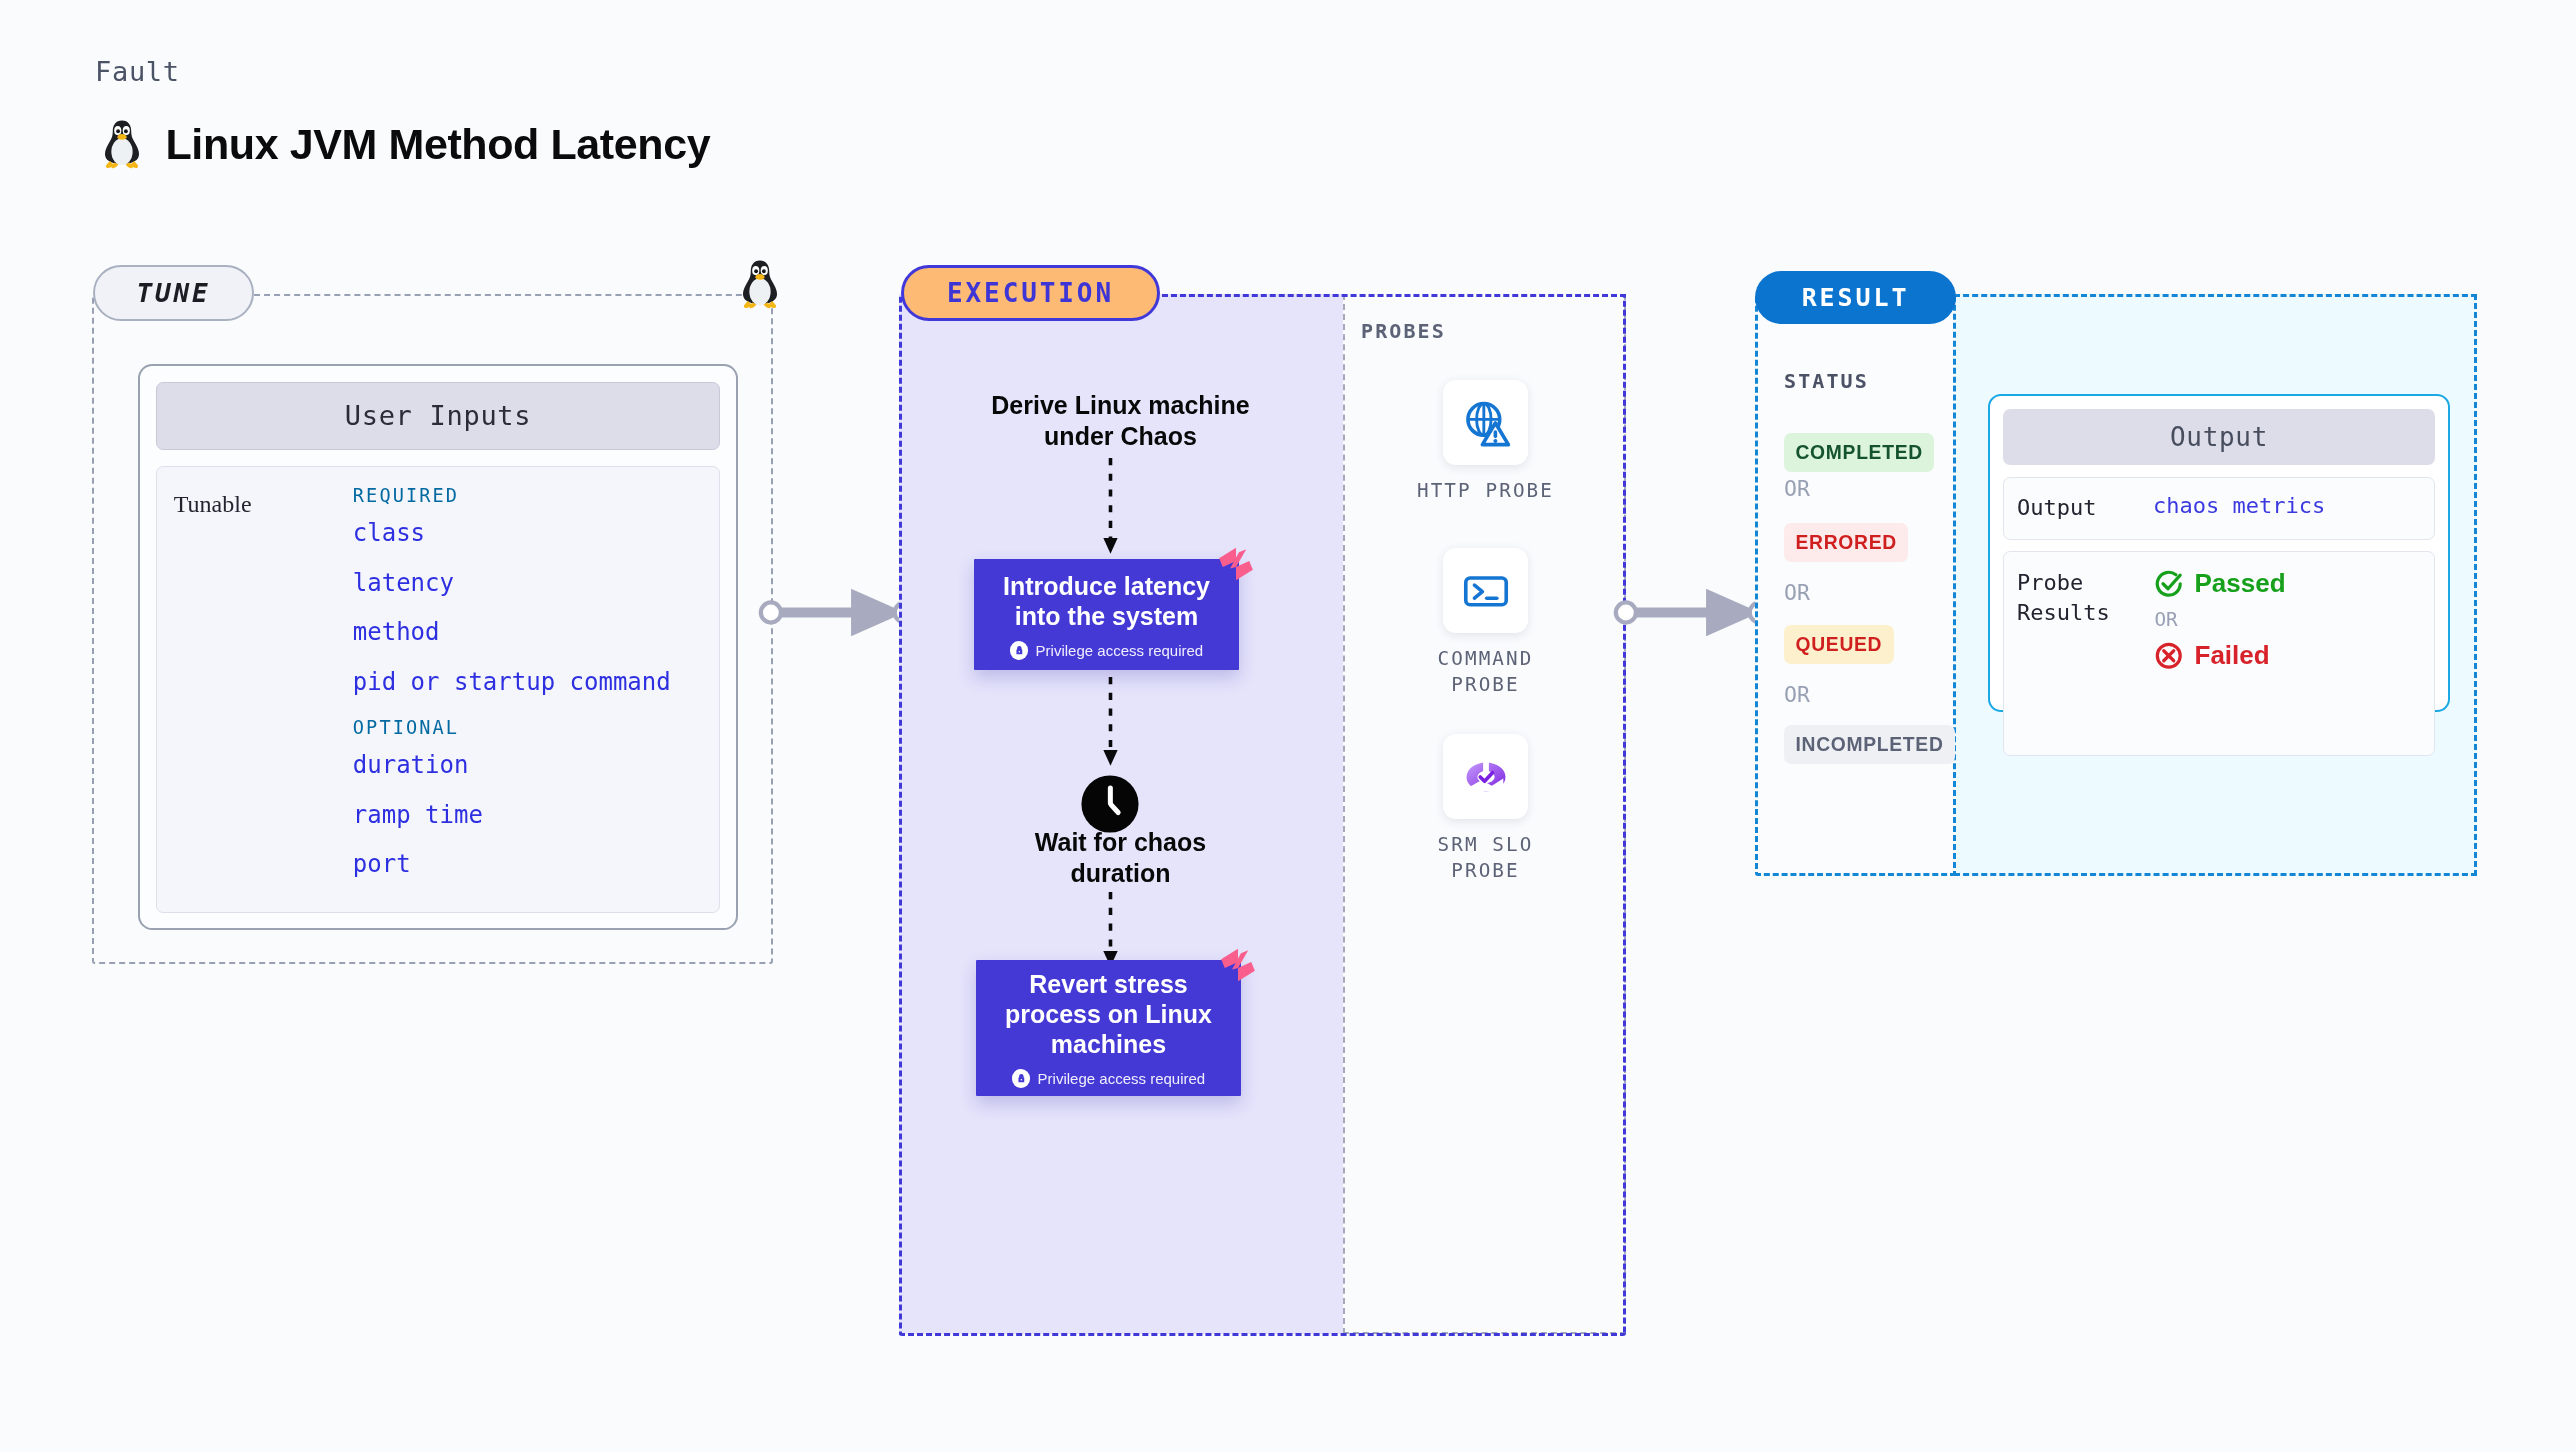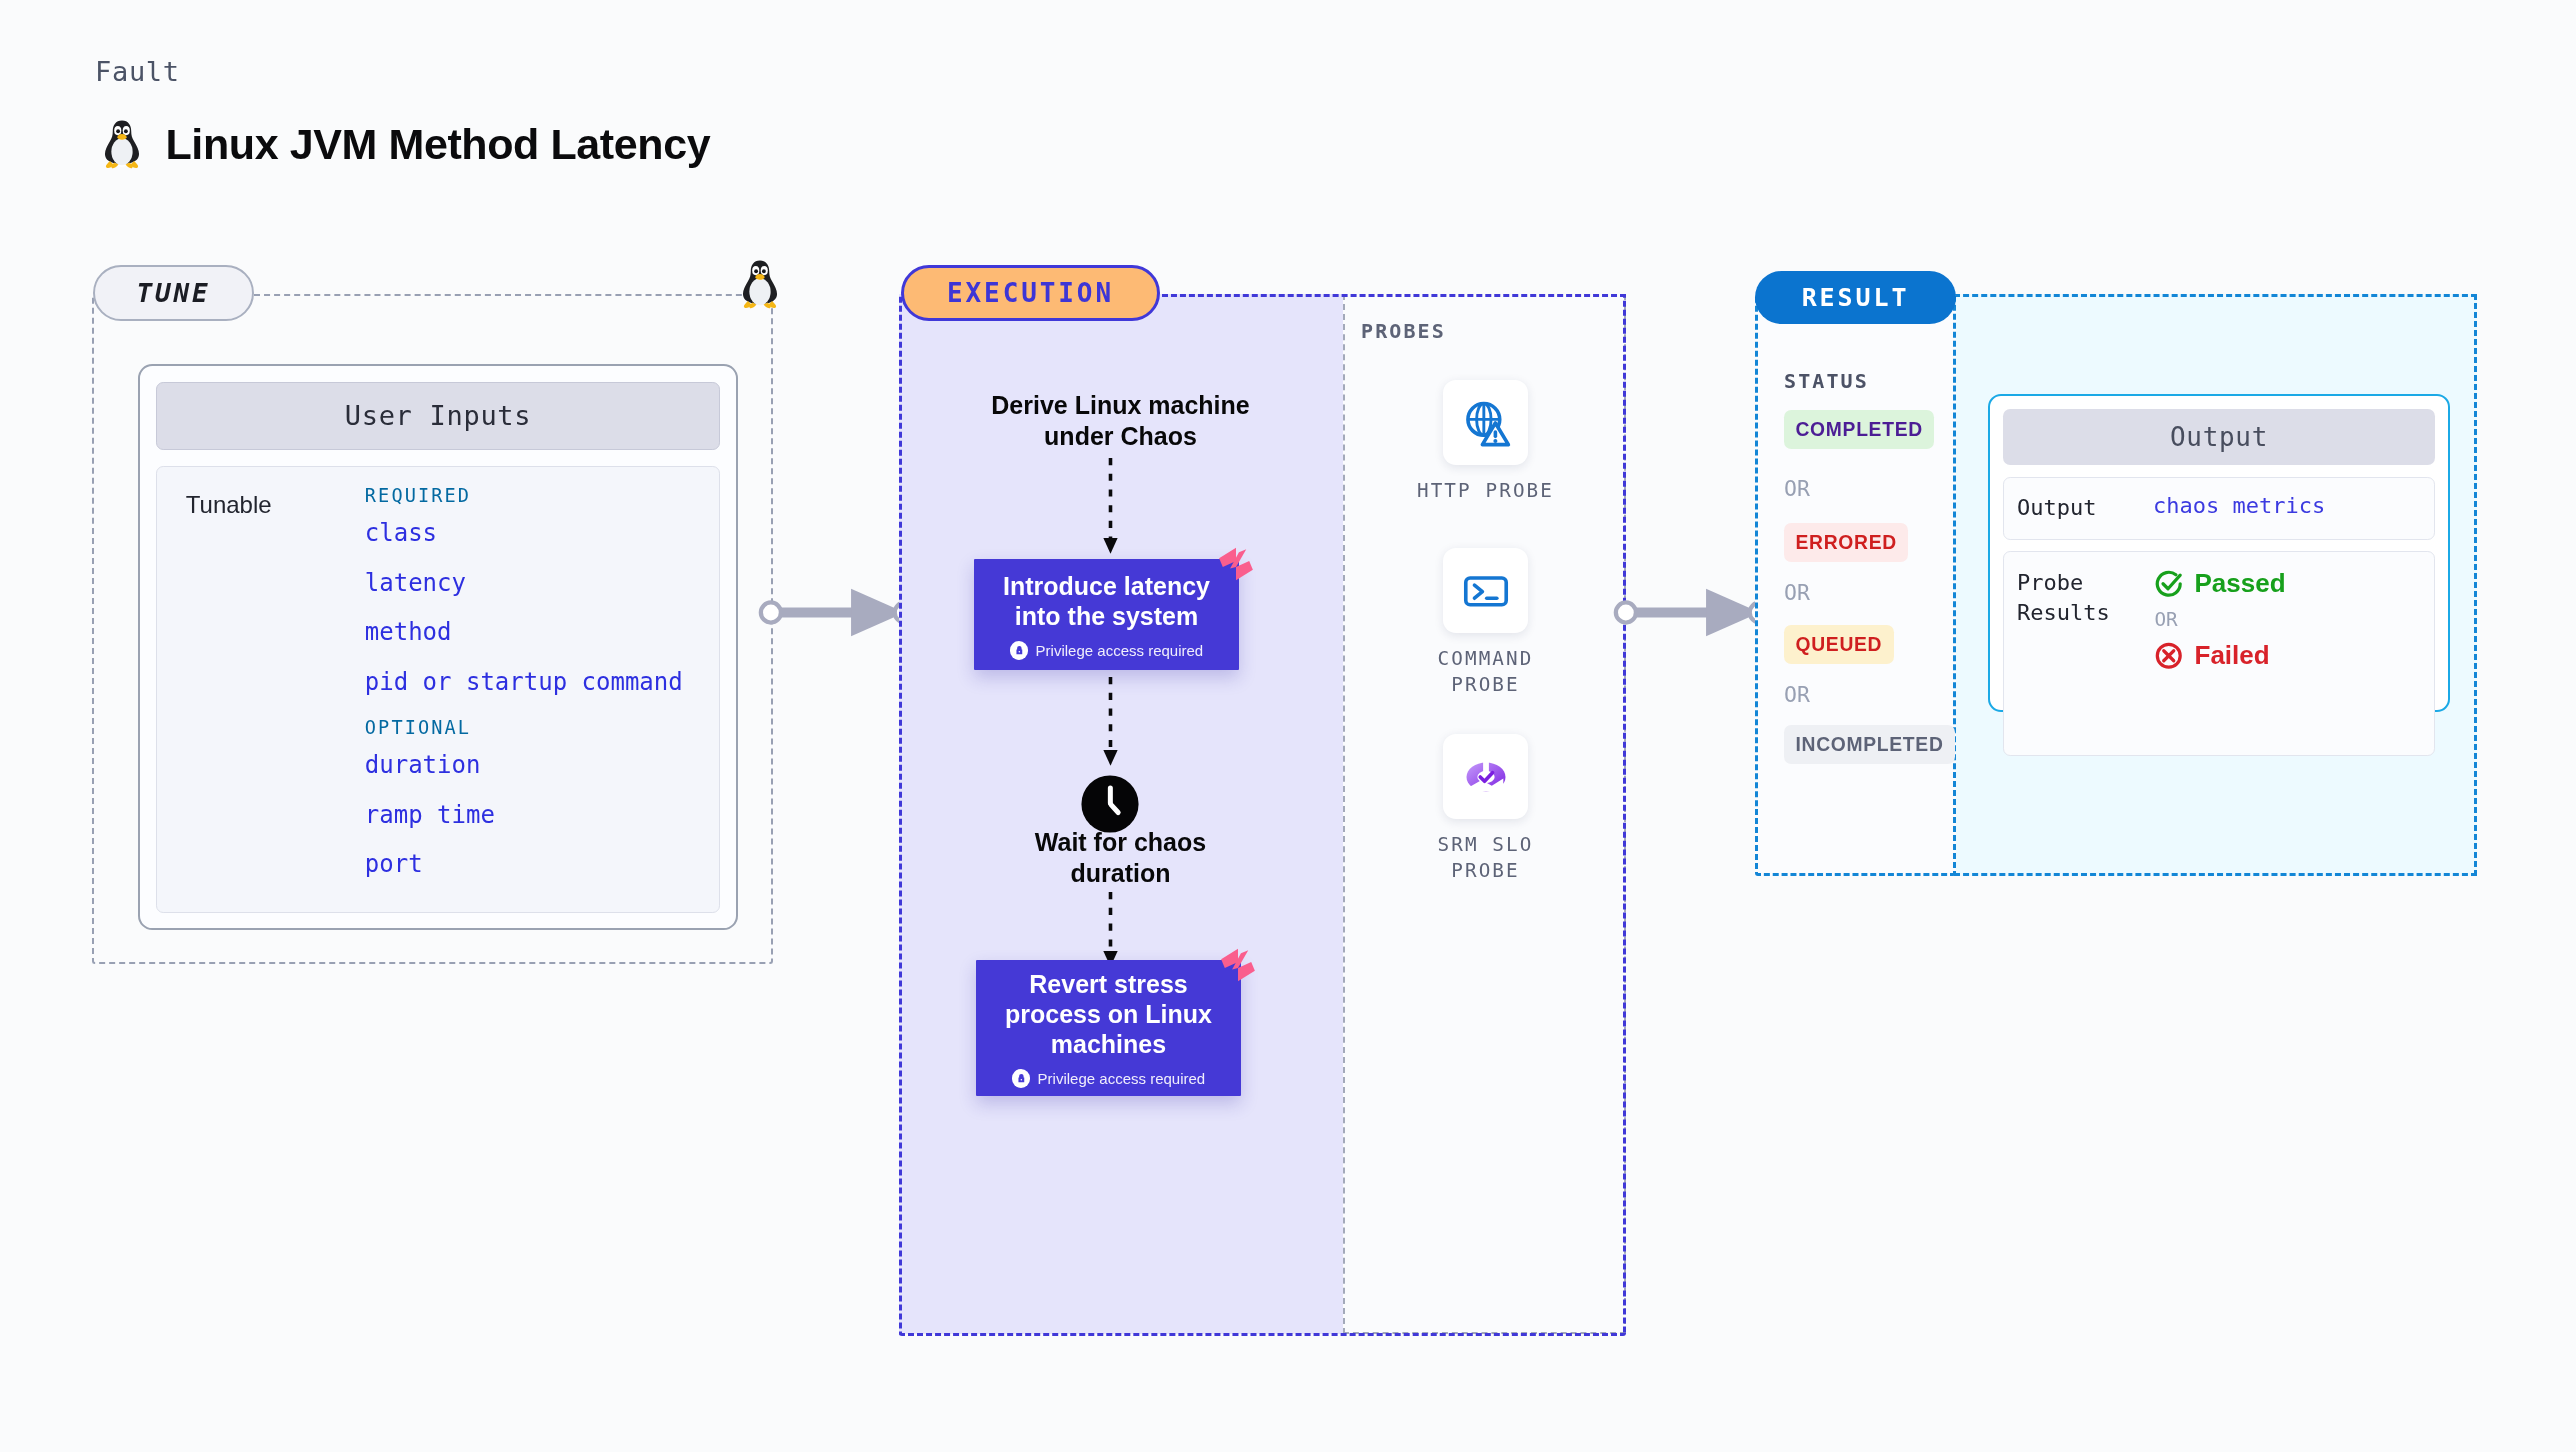--- a/index.html
+++ b/index.html
@@ -62,22 +62,22 @@
   #user-inputs-header span{
     font-family:"DejaVu Sans Mono","Liberation Mono",monospace;
     font-size:27px;color:#2a2d39;letter-spacing:0.7px;
   }
   #tunable-box{
     margin-top:15.8px;height:447px;background:#f4f6fb;
     border:0.7px solid #dde0ea;border-radius:7.2px;box-sizing:border-box;
     padding:18.6px 14.3px 0 17px;display:flex;
   }
   #tunable-label{
-    font-family:Liberation Sans, sans-serif;
-    font-size:24px;color:#22252f;width:179px;flex:none;padding-top:5.7px;margin-left:12px;
+    font-family:Liberation Serif, serif;
+    font-size:24px;color:#22252f;width:179px;flex:none;padding-top:5.7px;
   }
   #tunable-list{flex:1;}
   .grp-title{
     font-family:"DejaVu Sans Mono","Liberation Mono",monospace;
     font-size:18.6px;color:#0369a1;letter-spacing:2.1px;margin-bottom:13px;
   }
   .param{
     font-family:"DejaVu Sans Mono","Liberation Mono",monospace;
     font-size:24px;color:#2d2fe0;margin-bottom:21.5px;
   }
@@ -432,21 +432,21 @@
   <circle cx="205" cy="55" r="14" fill="#ffffff" stroke="#a8abbf" stroke-width="6"></circle>
 </svg>
 
 <div id="result-output-panel"></div>
 <div id="result-panel" class="dashed-panel"></div>
 <div id="result-pill">
   <span>RESULT</span>
 </div>
 <div id="status-title">STATUS</div>
 
-<div class="status-badge" style="top:410px;background:#dcf4dc;color:#4c1d95;text-align:center;">COMPLETED</div>
+<div class="status-badge" style="top:433px;background:#dcf4dc;color:#14532d;text-align:center;">COMPLETED</div>
 <div class="or-text" style="top:476px;">OR</div>
 <div class="status-badge" style="top:523px;background:#fdeaea;color:#cf1f1f;">ERRORED</div>
 <div class="or-text" style="top:580px;">OR</div>
 <div class="status-badge" style="top:625px;background:#fdf1cd;color:#cf1f1f;">QUEUED</div>
 <div class="or-text" style="top:682px;">OR</div>
 <div class="status-badge" style="top:725px;background:#eef0f4;color:#5d6377;">INCOMPLETED</div>
 
 <div id="output-card">
   <div id="output-header">
     <span>Output</span>

